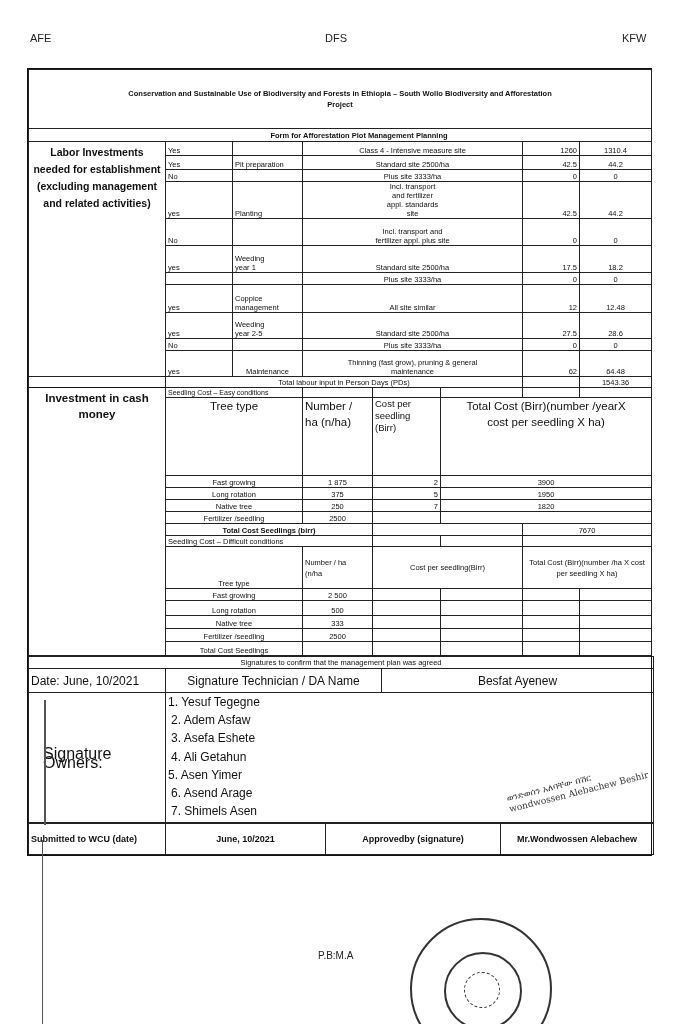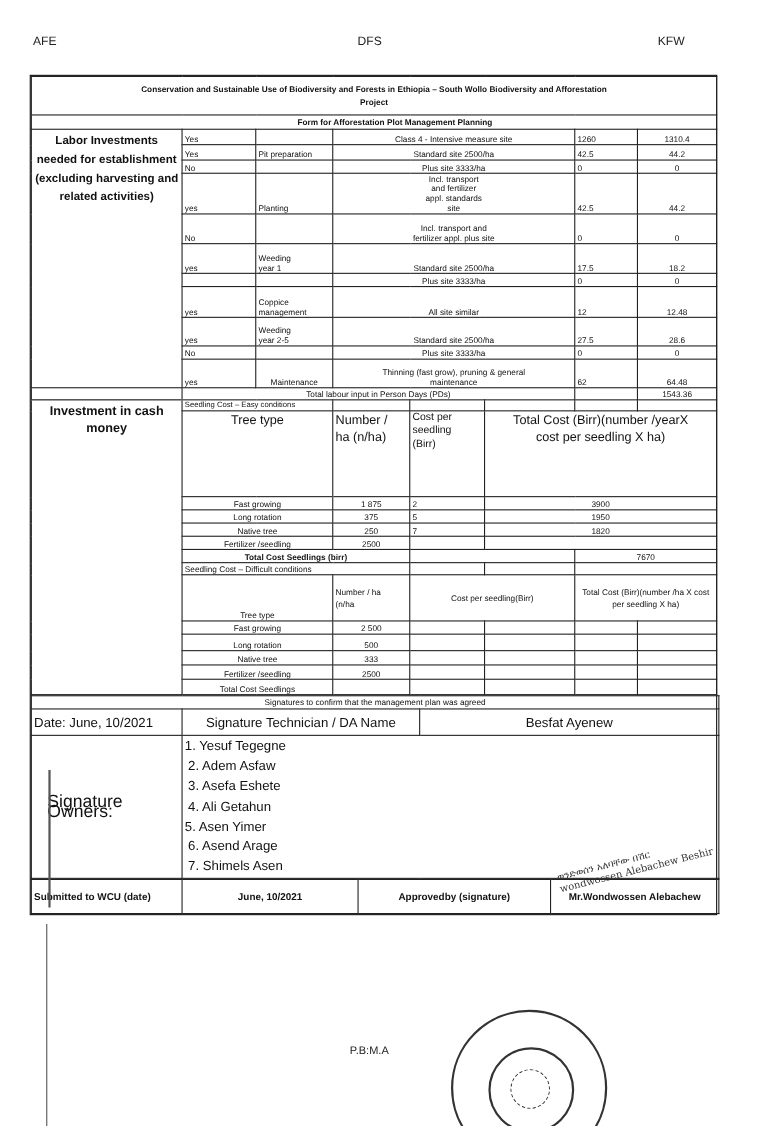--- a/index.html
+++ b/index.html
@@ -1,25 +1,25 @@
 <!DOCTYPE html>
 <html><head>
 <meta charset="utf-8">
 <style>
   html, body { margin: 0; padding: 0; background: #ffffff; }
   body { width: 699px; height: 1024px; position: relative; overflow: hidden; font-family: "Liberation Sans", sans-serif; color: #111; }
   .hdr { position: absolute; top: 32px; font-size: 11px; color: #222; }
   .hdr.left { left: 30px; }
   .hdr.center { left: 325px; }
-  .hdr.right { left: 598px; }
+  .hdr.right { left: 622px; }
   .frame { position: absolute; left: 27px; top: 68px; width: 625px; border: 1.5px solid #111; box-sizing: border-box; }
   table { border-collapse: collapse; width: 100%; table-layout: fixed; }
   td { border: 1px solid #222; padding: 0 2px; font-size: 7.5px; line-height: 9px; vertical-align: bottom; overflow: hidden; }
   .c { text-align: center; }
-  .r { text-align: left; }
+  .r { text-align: right; }
   .b { font-weight: bold; }
   .title td { text-align: center; font-weight: bold; font-size: 7.5px; vertical-align: middle; }
   .section-label { font-size: 10.5px; line-height: 17px; font-weight: bold; text-align: center; vertical-align: top; padding-top: 2px; }
   .big { font-size: 11.5px; line-height: 16px; vertical-align: top; }
   .sig td { font-size: 12px; line-height: 18px; vertical-align: middle; }
   .owners { font-size: 12px; line-height: 18.2px; vertical-align: top; padding-left: 2px; }
   .owners div { white-space: nowrap; }
   .foot td { font-size: 9px; font-weight: bold; vertical-align: middle; height: 30px; }
   .stamp-sig { position: absolute; left: 506px; top: 776px; transform: rotate(-14deg); font-family: "DejaVu Serif", serif; font-size: 9px; line-height: 11px; color: #333; }
   .pbma { position: absolute; left: 318px; top: 950px; font-size: 10px; color: #222; }
@@ -42,28 +42,28 @@
         <col style="width:67px">
         <col style="width:70px">
         <col style="width:70px">
         <col style="width:68px">
         <col style="width:82px">
         <col style="width:57px">
         <col style="width:72px">
     </colgroup>
     <tbody>
         <tr class="title">
-          <td colspan="8" style="height:26px;padding:4px 90px;line-height:11px;">Conservation and Sustainable Use of Biodiversity and Forests in Ethiopia – South Wollo Biodiversity and Afforestation Project</td>
+          <td colspan="8" style="height:26px;padding:16px 90px;line-height:11px;">Conservation and Sustainable Use of Biodiversity and Forests in Ethiopia – South Wollo Biodiversity and Afforestation Project</td>
         </tr>
     <tr class="title">
           <td colspan="8" style="height:12px;padding-left:40px;">Form for Afforestation Plot Management Planning</td>
         </tr>
 
     <tr style="height:14px">
-      <td rowspan="11" class="section-label">Labor Investments needed for establishment (excluding harvesting and related activities)</td>
+      <td rowspan="11" class="section-label">Labor Investments needed for establishment (excluding management and related activities)</td>
       <td>Yes</td>
       <td></td>
       <td colspan="3" class="c">Class 4 - Intensive measure site</td>
       <td class="r">1260</td>
       <td class="c">1310.4</td>
     </tr>
     <tr style="height:14px">
       <td>Yes</td>
       <td>Pit preparation</td>
       <td colspan="3" class="c">Standard site 2500/ha</td>

